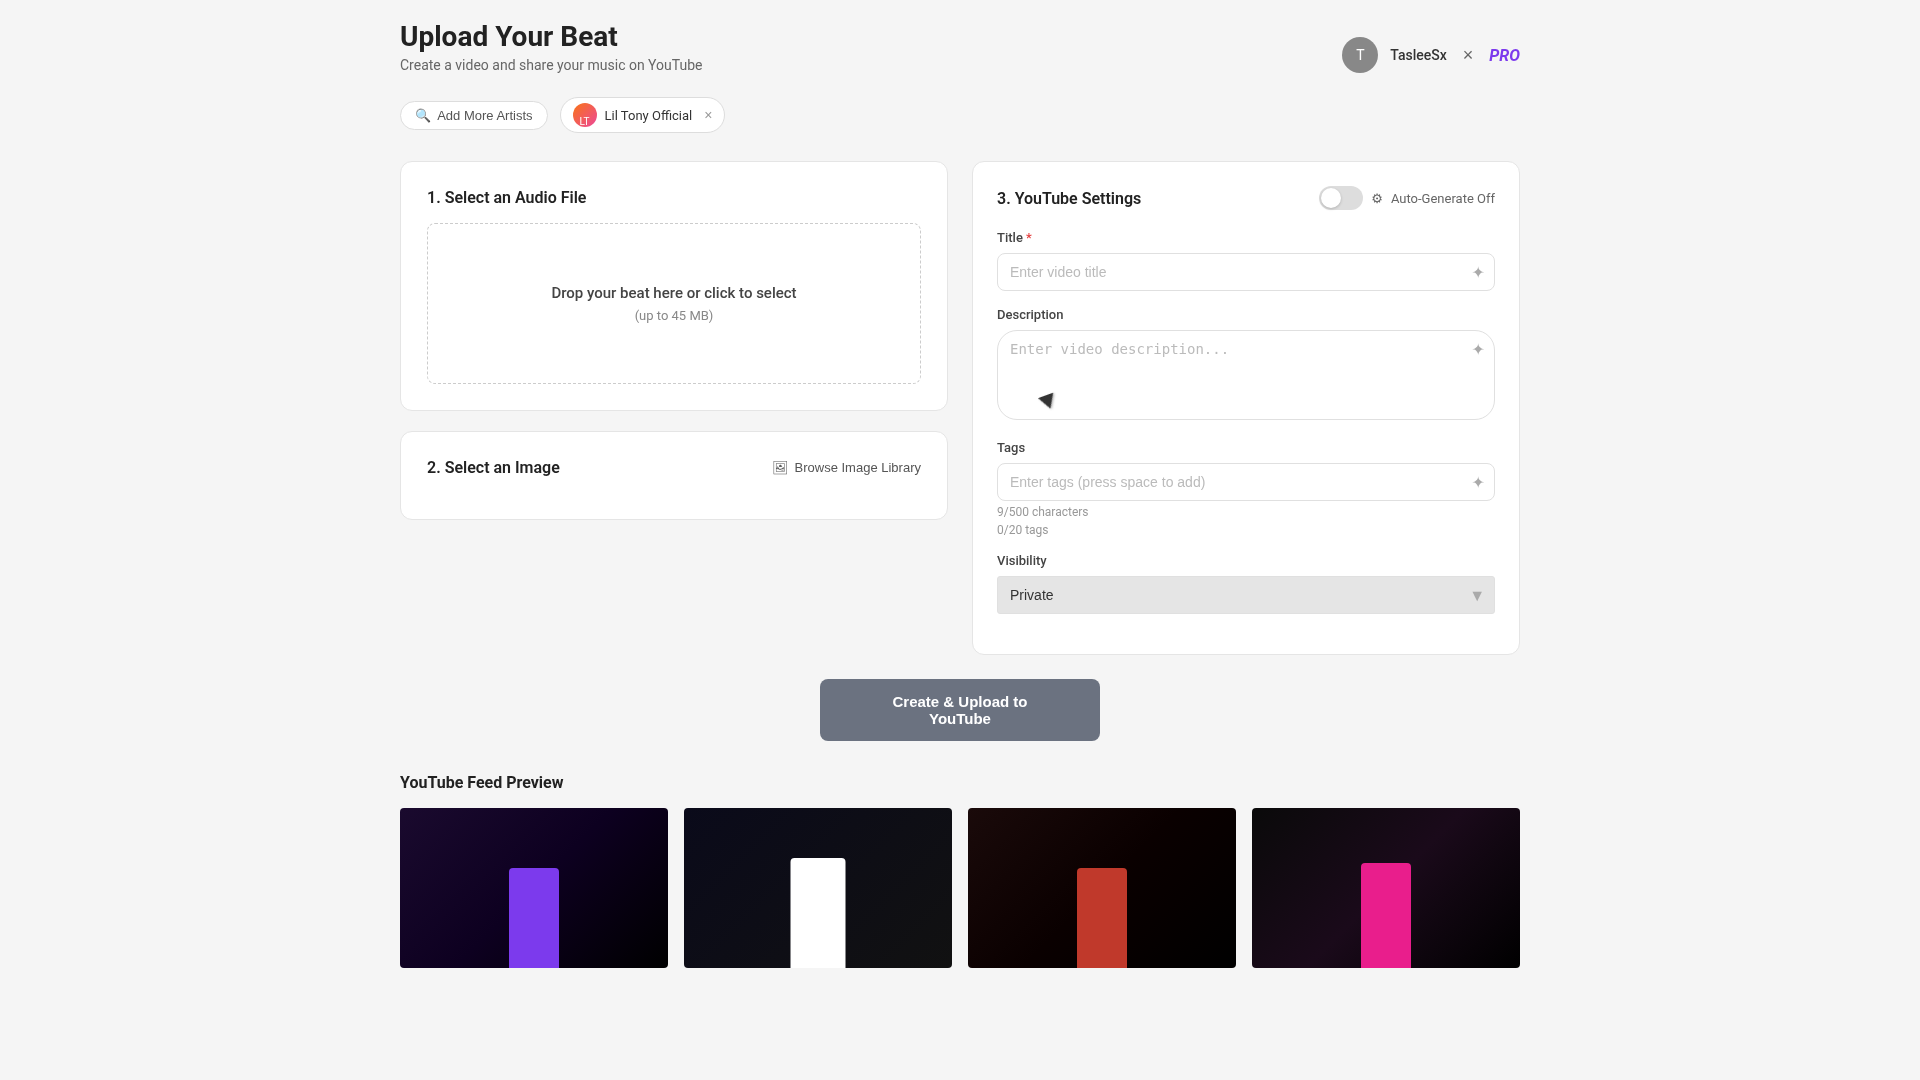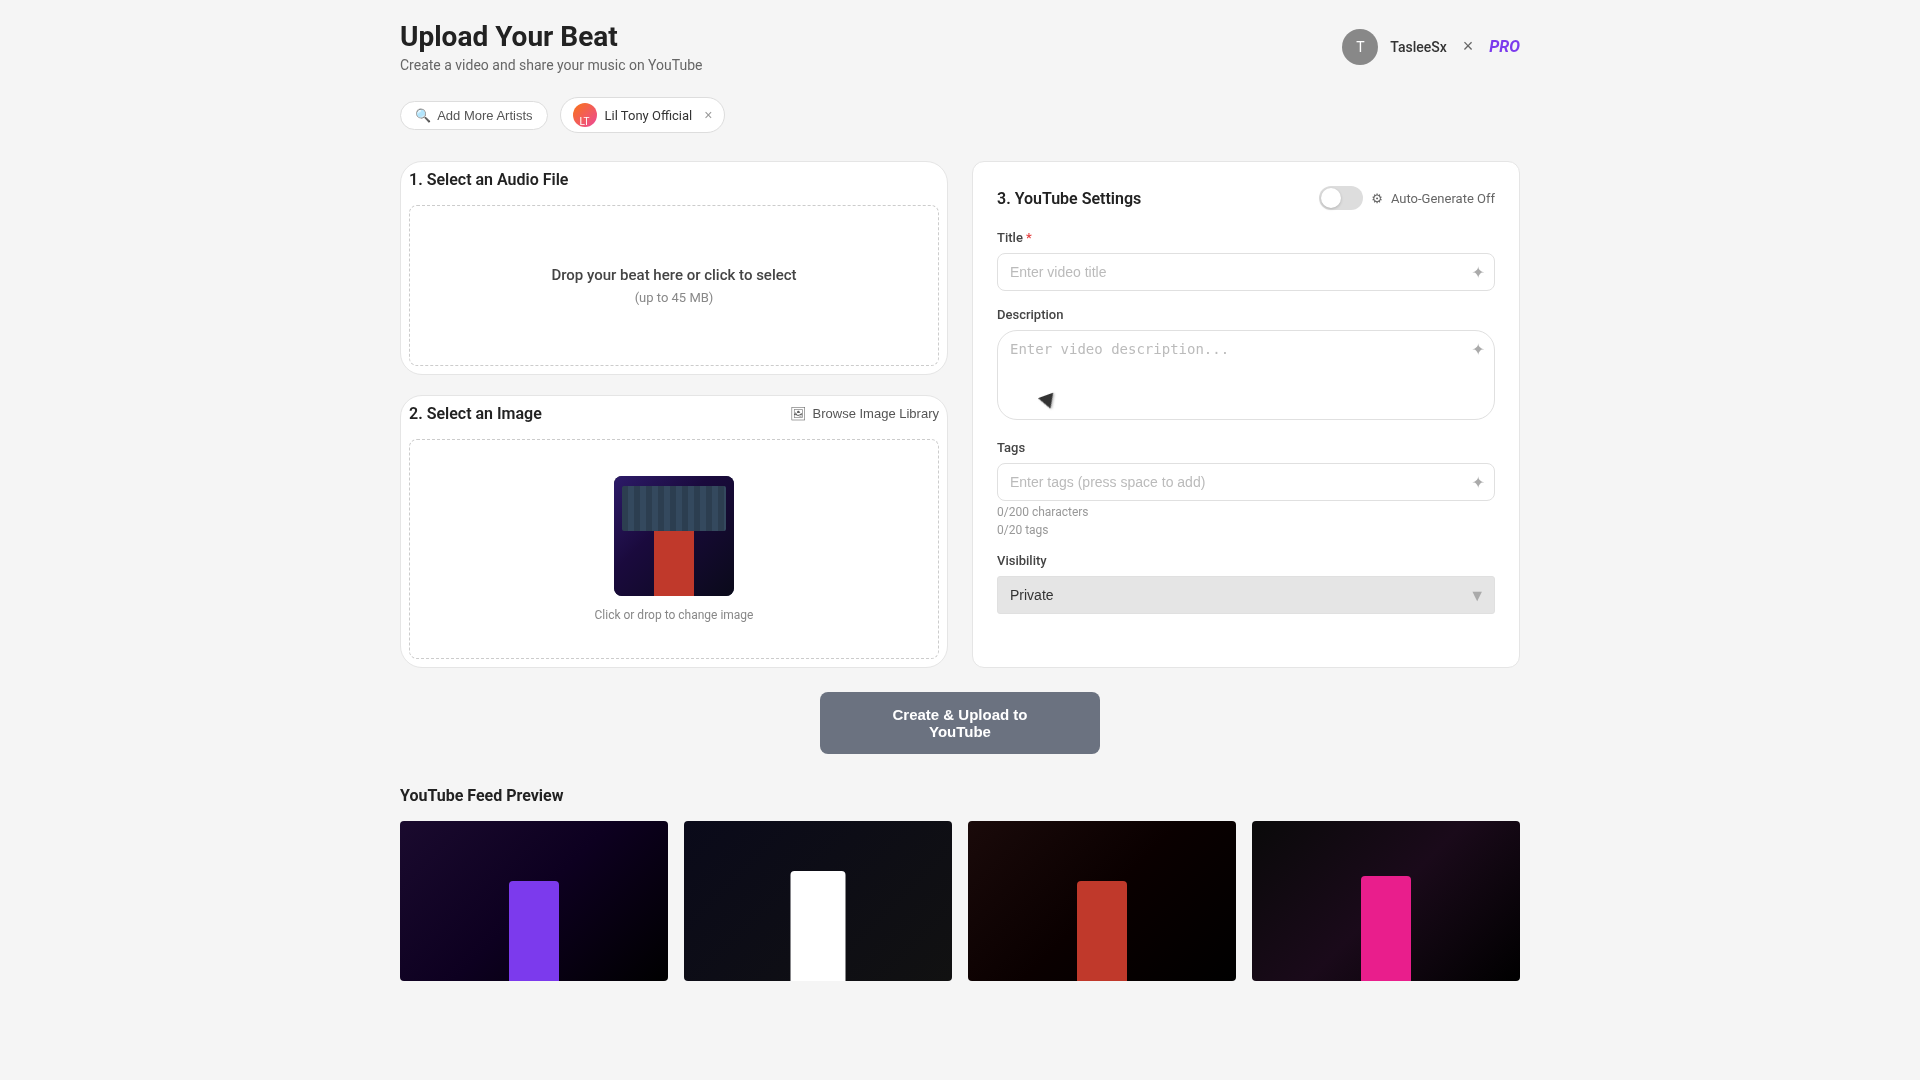--- a/index.html
+++ b/index.html
@@ -129,22 +129,22 @@
 
     .main-grid {
       display: grid;
       grid-template-columns: 1fr 1fr;
       gap: 24px;
       margin-bottom: 24px;
     }
 
     .panel {
       background: #fff;
-      border-radius: 22px;
-      padding: 8px;
+      border-radius: 12px;
+      padding: 26px;
       border: 1px solid #e5e5e5;
     }
 
     .section-title {
       font-size: 16px;
       font-weight: 600;
       color: #222;
       margin-bottom: 16px;
     }
 
@@ -531,21 +531,21 @@
 </head>
 <body>
 
 <div class="cursor-overlay">
   <div class="cursor-arrow"></div>
 </div>
 
 <div class="page-container">
 
   <div class="page-header">
-    <div style="display:flex; justify-content:space-between; align-items:center;">
+    <div style="display:flex; justify-content:space-between; align-items:flex-end;">
       <div>
         <h1 class="page-title">Upload Your Beat</h1>
         <p class="page-subtitle">Create a video and share your music on YouTube</p>
       </div>
       <div class="user-area">
         <div class="user-avatar">
           <span>T</span>
         </div>
         <span class="user-name">TasleeSx</span>
         <button class="close-btn">×</button>
@@ -581,26 +581,20 @@
       </div>
 
       <div class="panel">
         <div class="image-section-header">
           <h2 class="section-title" style="margin-bottom:0;">2. Select an Image</h2>
           <button class="browse-library-btn">
             <span>🖼</span>
             <span>Browse Image Library</span>
           </button>
         </div>
-        <div class="image-drop-zone">
-          <div class="image-preview-container">
-            <div class="store-image"></div>
-          </div>
-          <div class="image-change-text">Click or drop to change image</div>
-        </div>
       </div>
     </div>
 
     <div class="yt-settings-panel">
       <div class="yt-header">
         <h2 class="section-title" style="margin-bottom:0;">3. YouTube Settings</h2>
         <div class="auto-generate-toggle">
           <div class="toggle-switch"></div>
           <span>⚙</span>
           <span>Auto-Generate Off</span>
@@ -625,21 +619,21 @@
           <span class="ai-icon-textarea">✦</span>
         </div>
       </div>
 
       <div class="field-group">
         <div class="field-label">Tags</div>
         <div class="field-input-wrap">
           <input type="text" class="tags-input" placeholder="Enter tags (press space to add)" style="">
           <span class="ai-icon">✦</span>
         </div>
-        <div class="char-count">0/200 characters</div>
+        <div class="char-count">9/500 characters</div>
         <div class="char-count">0/20 tags</div>
       </div>
 
       <div class="field-group">
         <div class="field-label">Visibility</div>
         <div class="select-wrap">
           <select class="visibility-select">
             <option>Private</option>
             <option>Public</option>
             <option>Unlisted</option>

